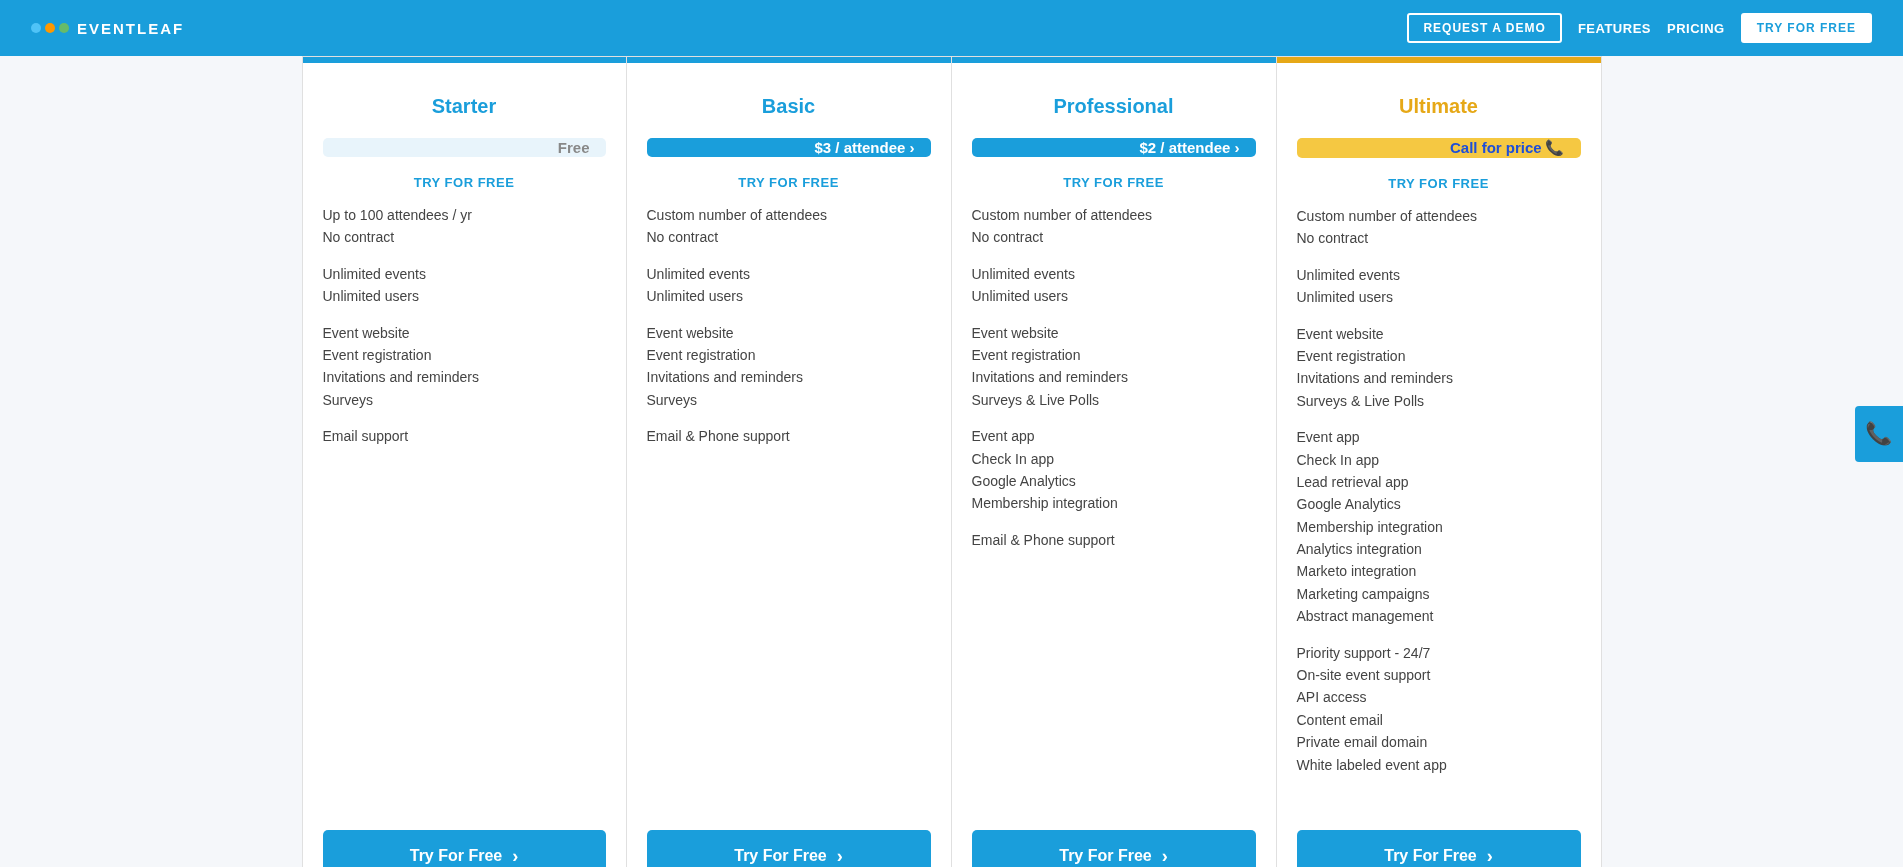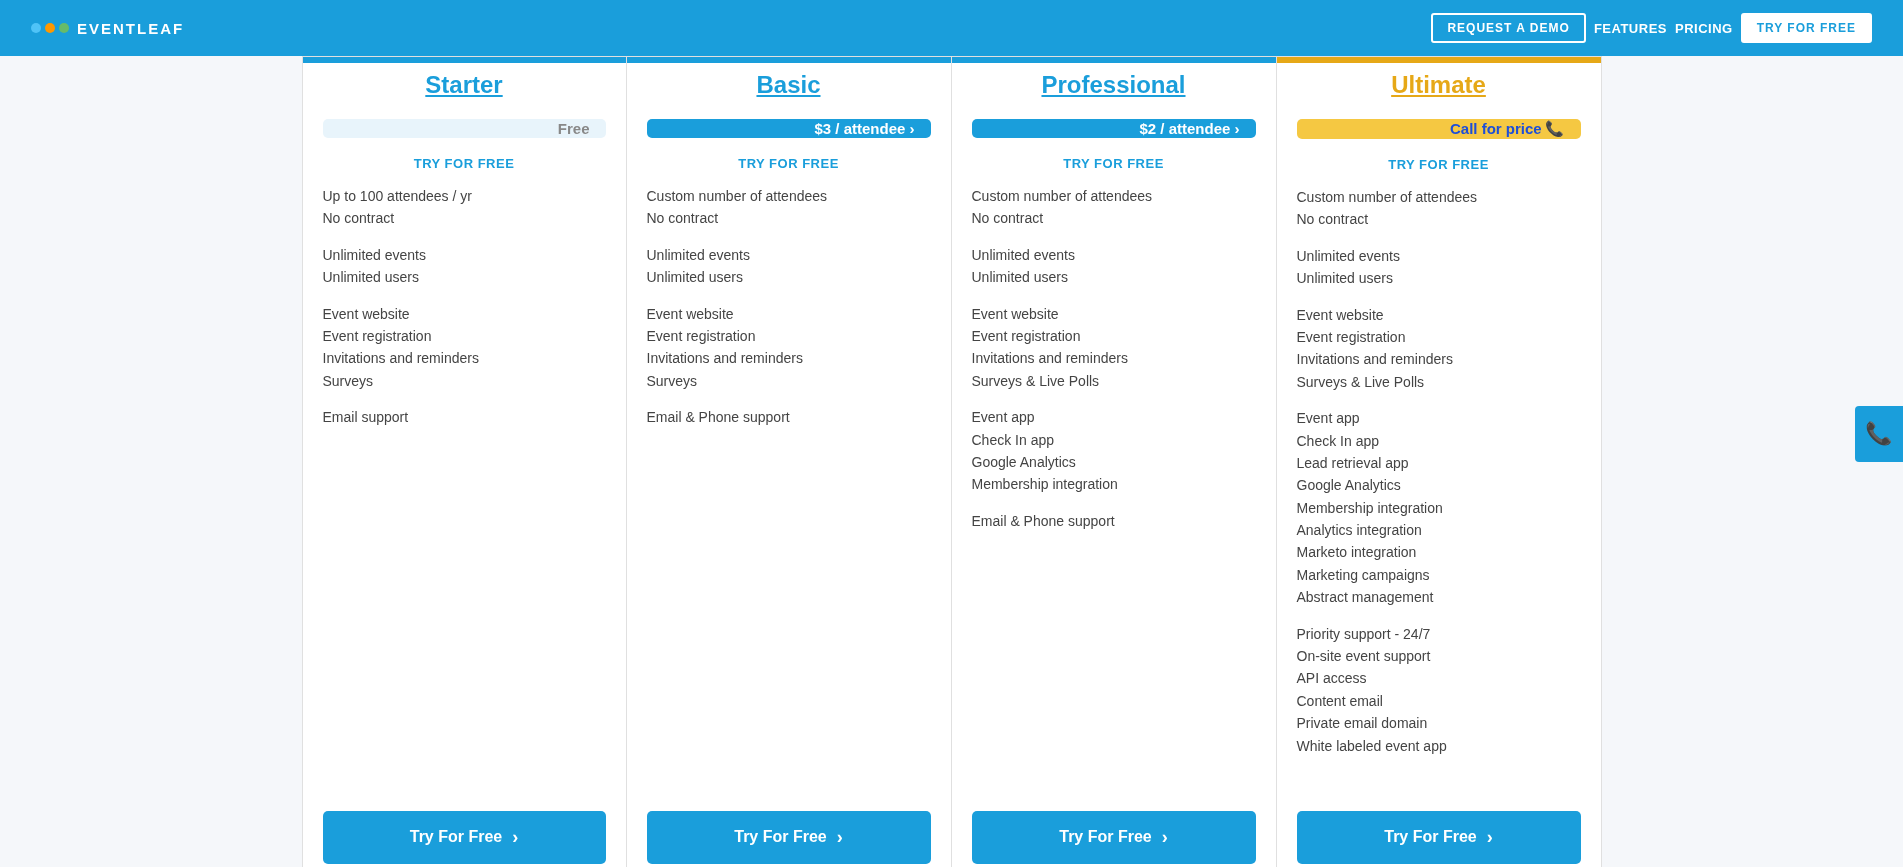--- a/index.html
+++ b/index.html
@@ -34,21 +34,21 @@
     .dot-green { background: #66bb6a; }
     .logo-text {
       color: white;
       font-size: 15px;
       font-weight: bold;
       letter-spacing: 2px;
     }
     .nav-area {
       display: flex;
       align-items: center;
-      gap: 8px;
+      gap: 16px;
     }
     .nav-btn-outline {
       border: 2px solid white;
       background: transparent;
       color: white;
       padding: 6px 14px;
       font-size: 12px;
       font-weight: bold;
       letter-spacing: 1px;
       cursor: pointer;
@@ -104,24 +104,23 @@
 
     .plan-top-bar {
       height: 6px;
       width: 100%;
     }
     .bar-blue { background: #1a9edb; }
     .bar-gold { background: #e6a817; }
 
     .plan-title {
       text-align: center;
-      padding: 8px 20px 10px;
-      font-size: 24px;
-      font-weight: bold;
-      text-decoration: underline;
+      padding: 32px 20px 10px;
+      font-size: 20px;
+      font-weight: bold;
     }
     .title-blue { color: #1a9edb; }
     .title-gold { color: #e6a817; }
 
     .plan-price-box {
       margin: 10px 20px;
       border-radius: 5px;
       text-align: right;
       padding: 1px 16px;
       font-size: 15px;

